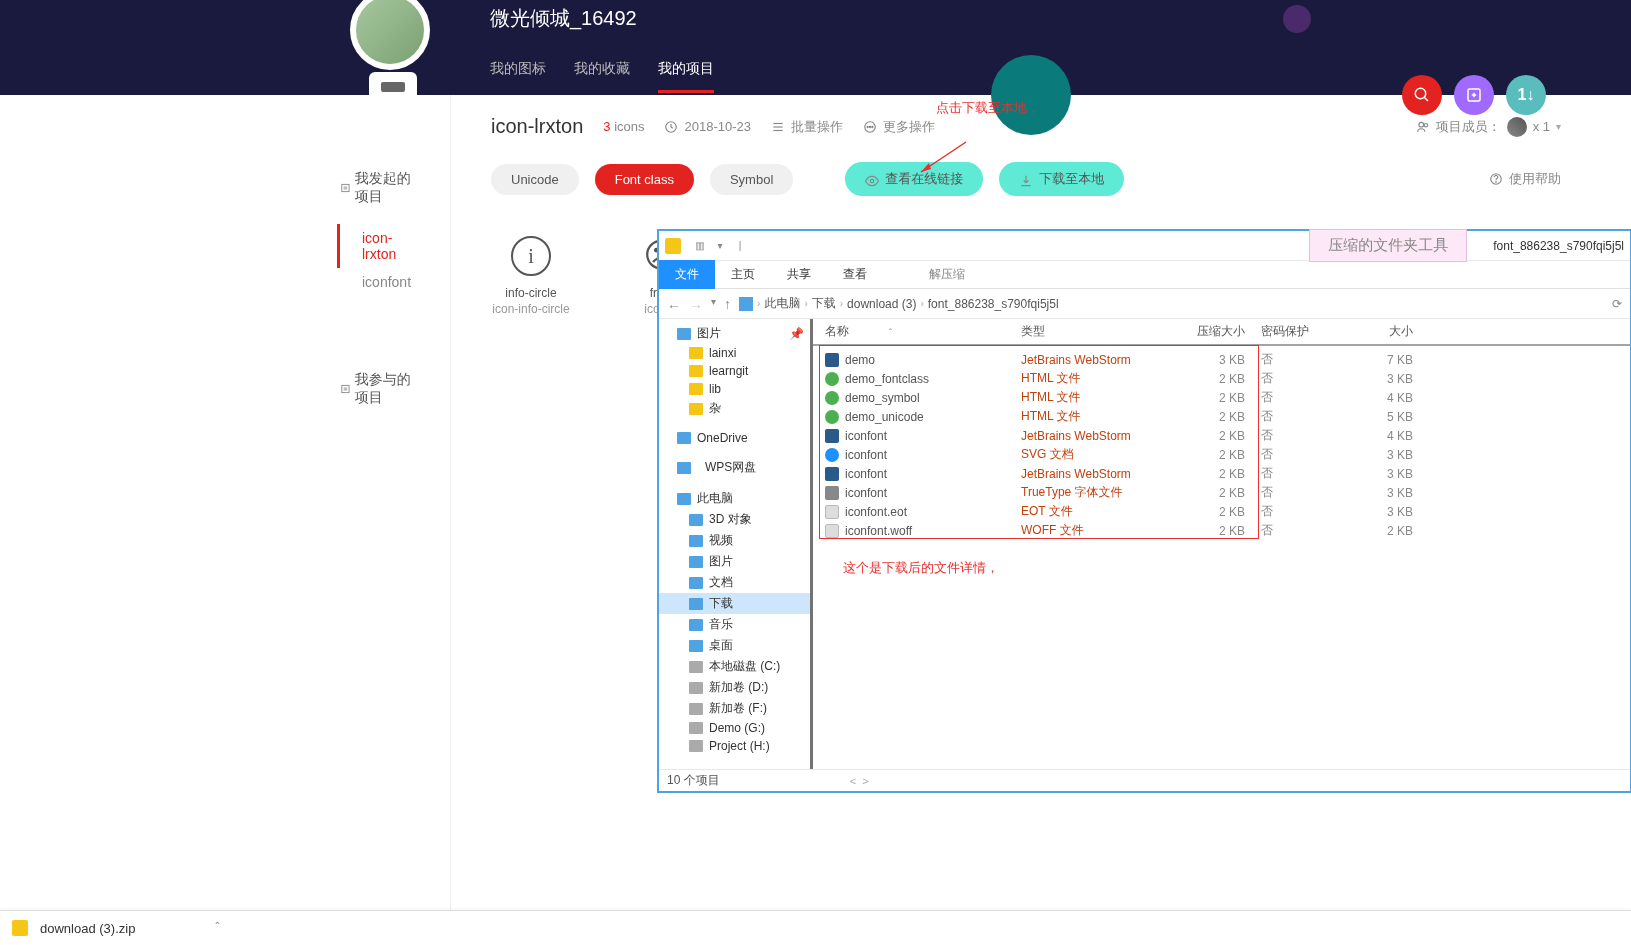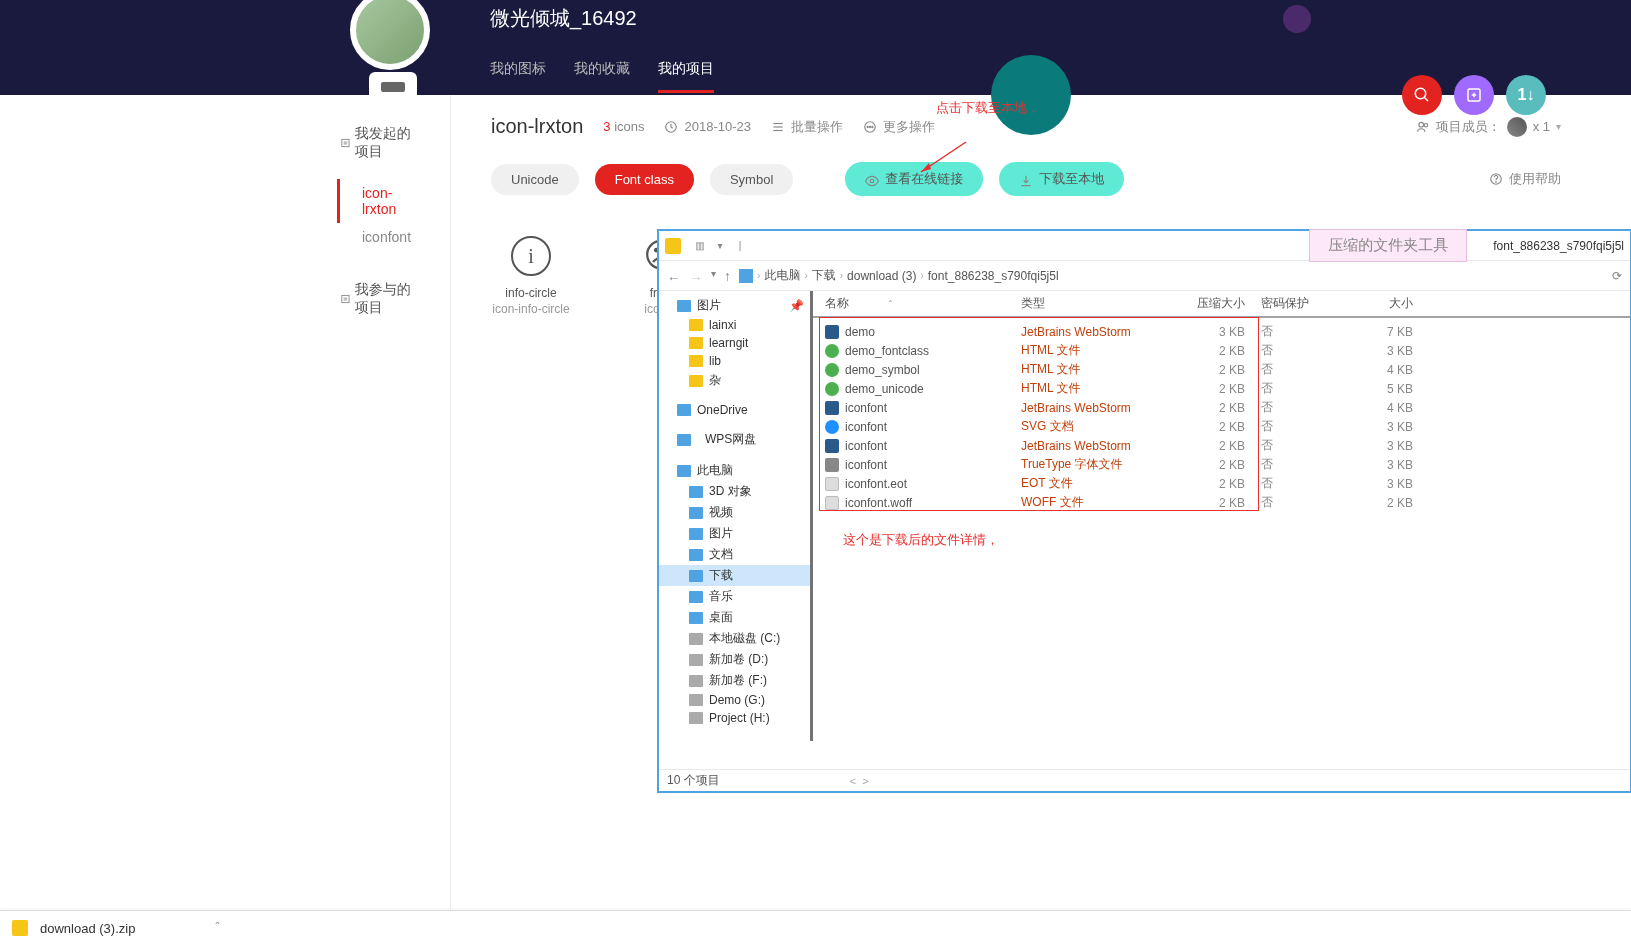--- a/index.html
+++ b/index.html
@@ -19,21 +19,21 @@
 .hdr .deco2 { position:absolute; right:320px; top:5px; width:28px; height:28px; border-radius:50%; background:#4a2a6a; }
 .float-btns { position:absolute; right:85px; top:75px; display:flex; gap:12px; z-index:20; }
 .fbtn { width:40px; height:40px; border-radius:50%; display:flex; align-items:center; justify-content:center; color:#fff; font-size:16px; cursor:pointer; }
 .fbtn.red { background:#e3231f; }
 .fbtn.pur { background:#a06aff; }
 .fbtn.teal { background:#5abdbd; font-weight:bold; }
 
 
 .page { display:flex; height:calc(100% - 95px - 35px); }
 .side { width:450px; padding:30px 30px 0 340px; font-size:14px; color:#666; }
-.side .sh { display:flex; align-items:center; gap:4px; margin-bottom:18px; color:#555; }
+.side .sh { display:flex; align-items:center; gap:4px; margin-bottom:18px; color:#555;margin-top:45px; }
 .side .sitem { padding:6px 0 6px 22px; cursor:pointer; color:#888; }
 .side .sitem.act { color:#e3231f; border-left:3px solid #e3231f; margin-left:-3px; }
 .main { flex:1; padding:20px 70px 0 40px; border-left:1px solid #eee; position:relative; }
 .proj-head { display:flex; align-items:center; gap:20px; font-size:13px; color:#888; }
 .proj-head .pname { font-size:20px; color:#333; font-weight:500; }
 .proj-head .cnt { color:#e3231f; }
 .proj-head .grp { display:flex; align-items:center; gap:6px; cursor:pointer; }
 .proj-head .members { margin-left:auto; display:flex; align-items:center; gap:6px; }
 .proj-head .av { width:20px; height:20px; border-radius:50%; background:linear-gradient(45deg,#888,#555); }
 .toolbar { display:flex; align-items:center; gap:16px; margin-top:24px; font-size:13px; }
@@ -267,20 +267,28 @@
     <div class="arrs">
       <span>▥</span>
       <span>▾</span>
       <span>|</span>
     </div>
     <div class="tabgrp">
       <div class="ttab">压缩的文件夹工具</div>
     </div>
     <div class="wname">font_886238_s790fqi5j5l</div>
   </div>
+  <div class="ribbon">
+    <div class="rtab act">文件</div>
+    <div class="rtab">主页</div>
+    <div class="rtab">共享</div>
+    <div class="rtab">查看</div>
+    <div style="width:30px"></div>
+    <div class="rtab pink">解压缩</div>
+  </div>
   <div class="addr">
     <div class="nav">
       <span>←</span>
       <span style="color:#ccc">→</span>
       <span style="font-size:10px">▾</span>
       <span>↑</span>
     </div>
     <div class="crumbs">
       <span class="ticon" style="width:14px;height:14px;background:#4fa3e3;display:inline-block"></span>
       <span class="sep">›</span>

